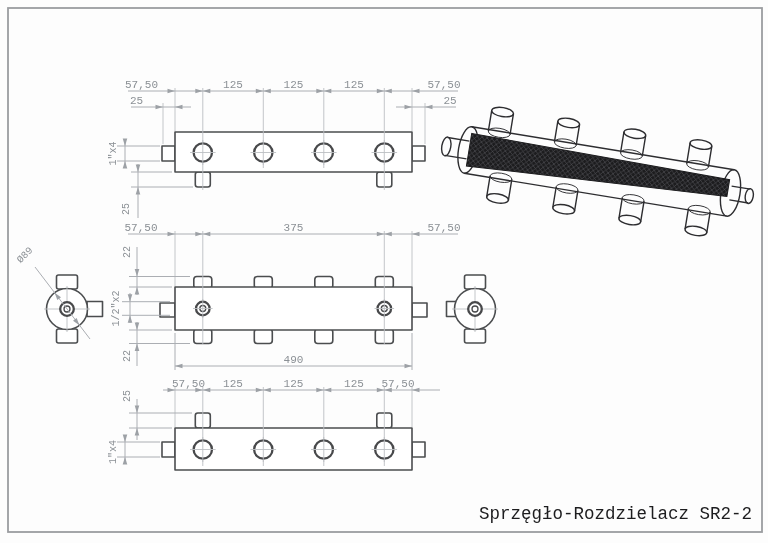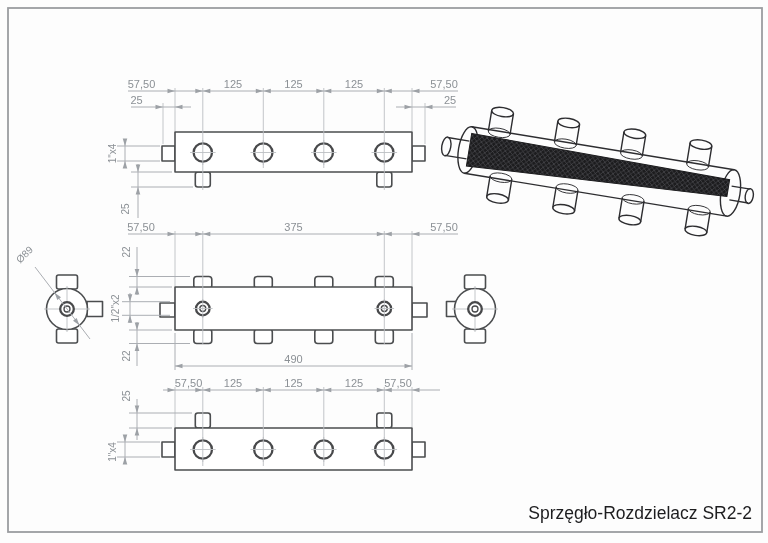--- a/index.html
+++ b/index.html
@@ -1,17 +1,17 @@
 <!DOCTYPE html>
 <html><head>
 <meta charset="utf-8">
 <style>
   html,body{margin:0;padding:0;background:#fff;}
   .stage{position:relative;width:768px;height:543px;background:#fdfdfd;overflow:hidden;
-         font-family:Liberation Sans, sans-serif;}
+         font-family:Liberation Mono, monospace;}
   svg{display:block}
   .frame{fill:none;stroke:#9b9da0;stroke-width:1.8}
   .ol  {stroke:#4b4d4f;stroke-width:1.6;fill:#fff;stroke-linejoin:round}
   .port{stroke:#48494b;stroke-width:2.3;fill:#fff}
   .pin {stroke:#48494b;stroke-width:1.3;fill:none}
   .dl  {stroke:#abaeb3;stroke-width:1;fill:none}
   .cl  {stroke:#bcbfc3;stroke-width:0.9;fill:none}
   .ar  {fill:#9da1a6}
   .dt  {fill:#8b9095;font-size:11px;text-anchor:middle}
   .dts {fill:#8b9095;font-size:10px;text-anchor:middle}

